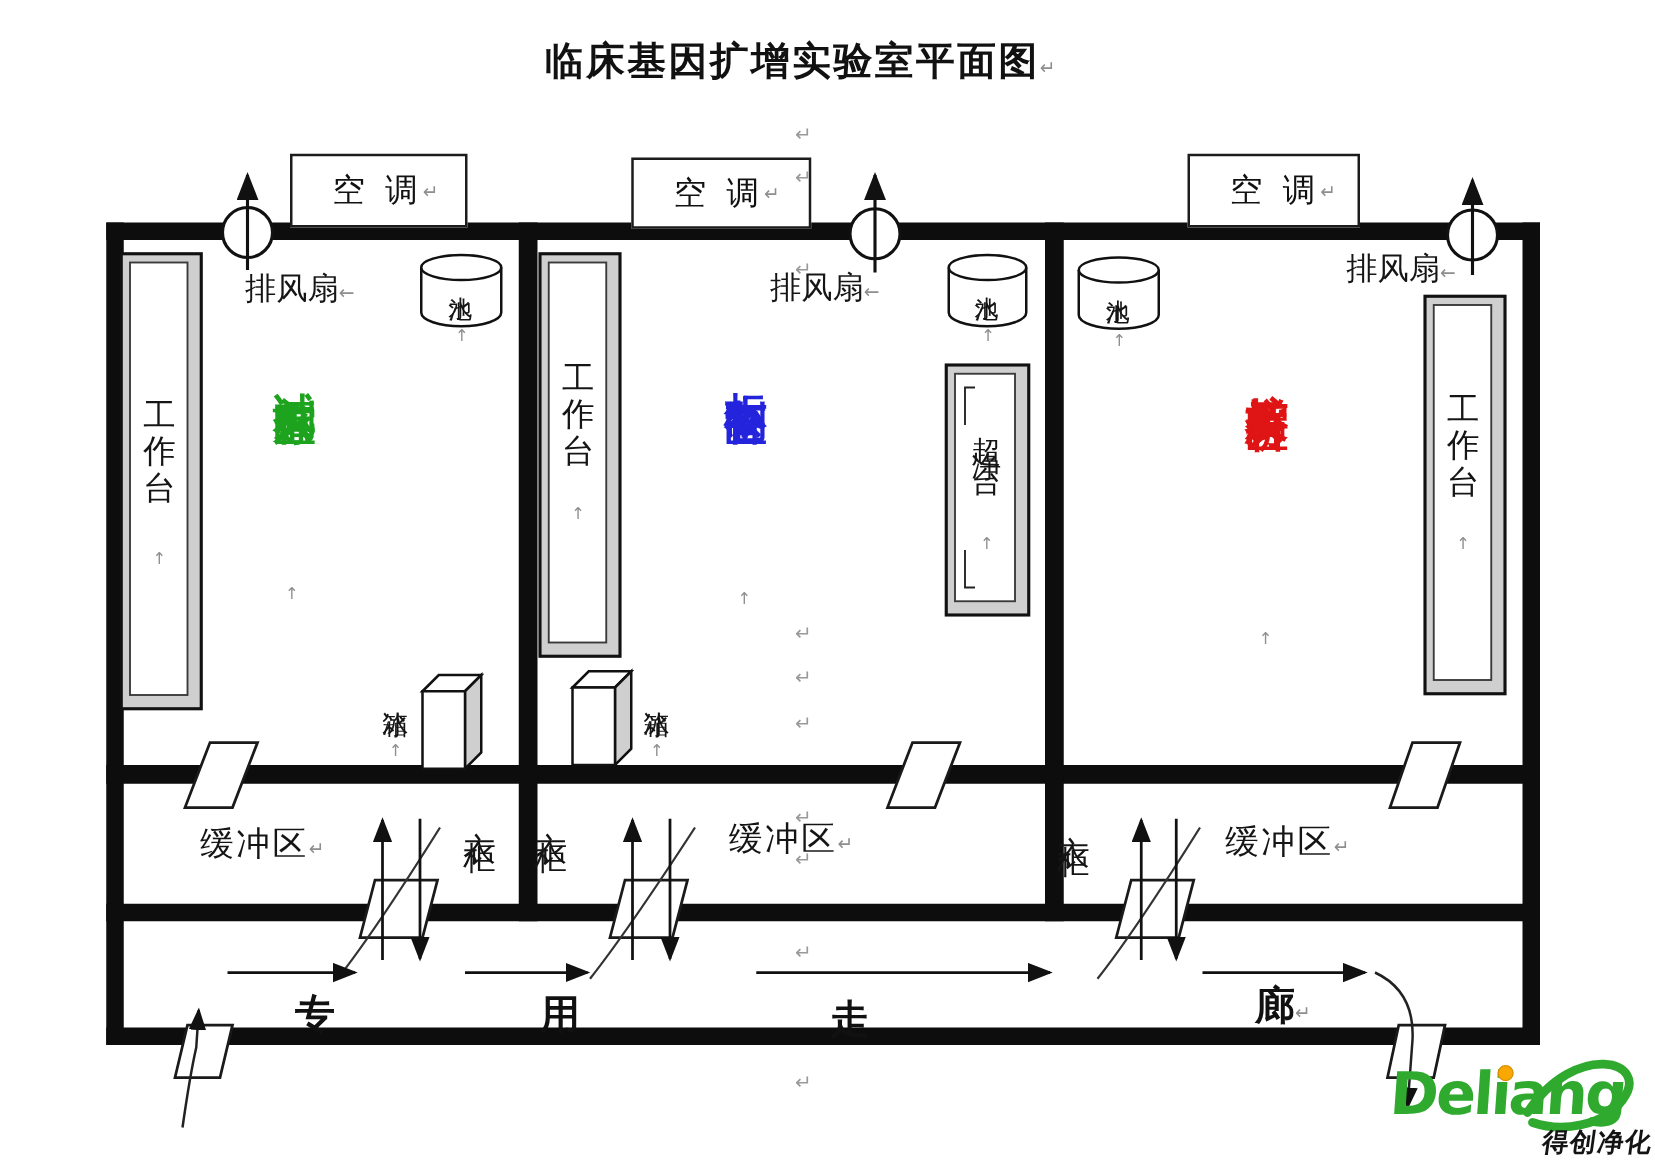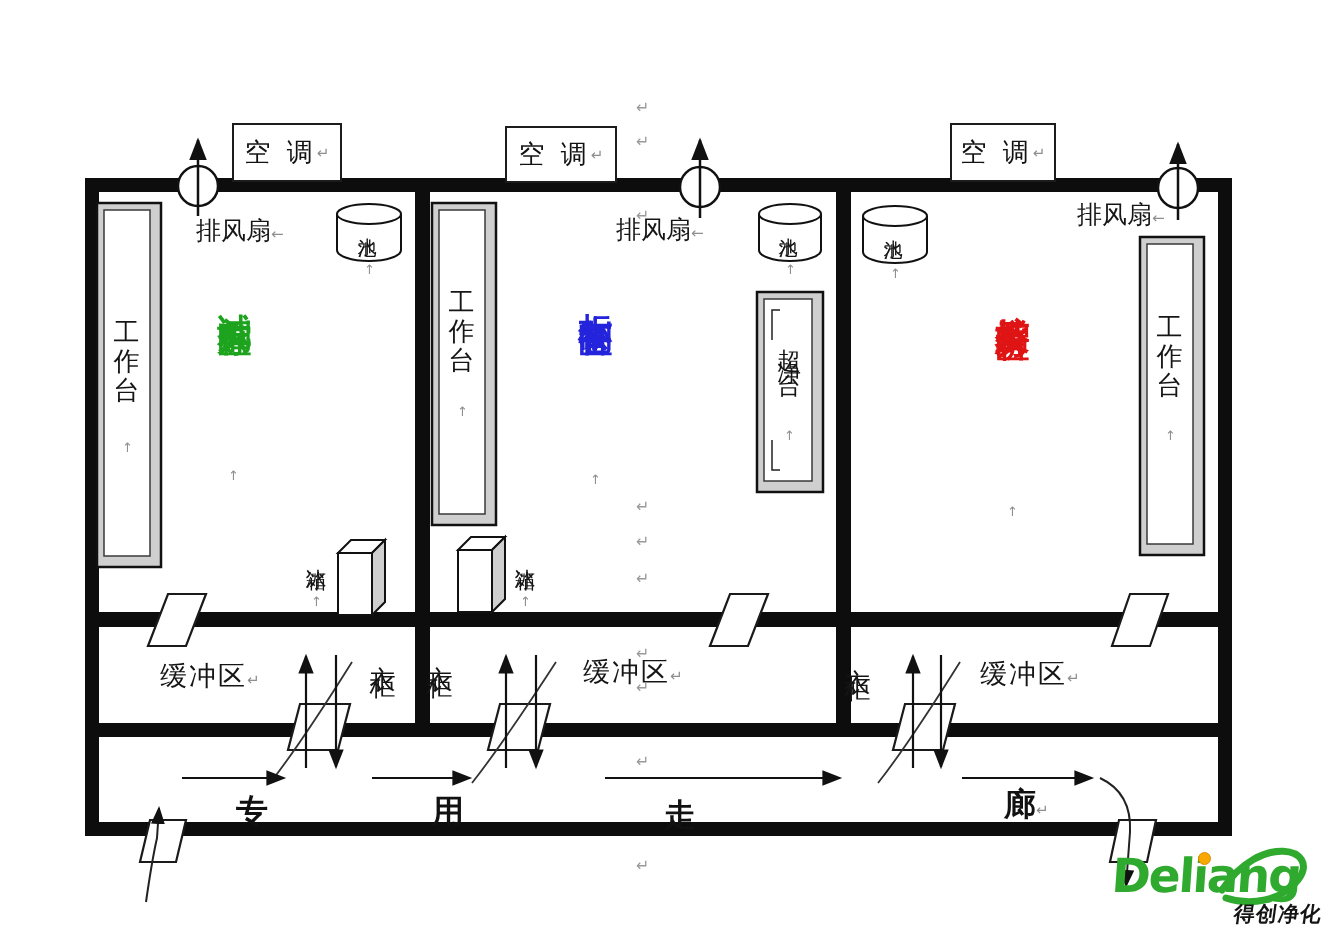--- a/index.html
+++ b/index.html
@@ -4,21 +4,21 @@
 <style>
   html,body{margin:0;padding:0;background:#fff;}
   #stage{position:relative;width:1324px;height:929px;background:#ffffff;overflow:hidden;
          font-family:"DejaVu Sans","Liberation Sans",sans-serif;color:#111;}
   .abs{position:absolute;}
   .lbl{position:absolute;white-space:nowrap;color:#151515;font-size:25px;line-height:1;}
   .v{writing-mode:vertical-rl;text-orientation:upright;}
   .pm{color:#8e8e8e;font-size:15px;font-weight:normal;letter-spacing:0;}
   .pmcol{position:absolute;color:#9a9a9a;font-size:16px;}
   .acbox{position:absolute;border:2px solid #1c1c1c;background:#fff;display:flex;
-         align-items:center;justify-content:center;font-size:26px;letter-spacing:4px;}
+         align-items:center;justify-content:flex-start;font-size:26px;letter-spacing:4px;padding-left:32px;}
   .zone{position:absolute;font-weight:bold;font-size:34px;letter-spacing:3px;line-height:1;}
   .cch{position:absolute;font-size:32px;font-weight:bold;}
   .title{position:absolute;left:240px;top:28px;width:800px;text-align:center;
          font-size:31px;font-weight:bold;letter-spacing:2px;}
   .anchor{position:absolute;color:#8e8e8e;font-size:13px;}
   .bench-label{font-size:26px;letter-spacing:28px;}
   .cb-label{font-size:24px;letter-spacing:12px;}
   .sink-label{font-size:19px;letter-spacing:1px;}
   .fridge-label{font-size:21px;letter-spacing:2px;}
   .wardrobe-label{font-size:26px;letter-spacing:7px;}
@@ -30,20 +30,23 @@
   #logo .dot{position:absolute;left:88px;top:8px;width:11px;height:11px;border-radius:50%;
              background:#f8a800;border:1px solid #d98f00;}
   #logo .caption{position:absolute;right:2px;top:56px;font-size:21px;font-weight:bold;
                  color:#141414;transform:skewX(-8deg);letter-spacing:1px;}
 </style>
 </head>
 <body>
 
 <div id="stage">
 
+  <div class="title">
+    <span>临床基因扩增实验室平面图</span><span class="pm">↵</span>
+  </div>
 
   <svg class="abs" style="left:0;top:0" width="1324" height="929" viewBox="0 0 1324 929">
     <defs>
       <marker id="ah" markerWidth="11" markerHeight="8" refX="8" refY="3.5" orient="auto" markerUnits="strokeWidth">
         <path d="M0,0 L9,3.5 L0,7 z" fill="#111"></path>
       </marker>
     </defs>
 
     <g fill="#0d0d0d">
       <rect x="85" y="178" width="1147" height="14"></rect>

